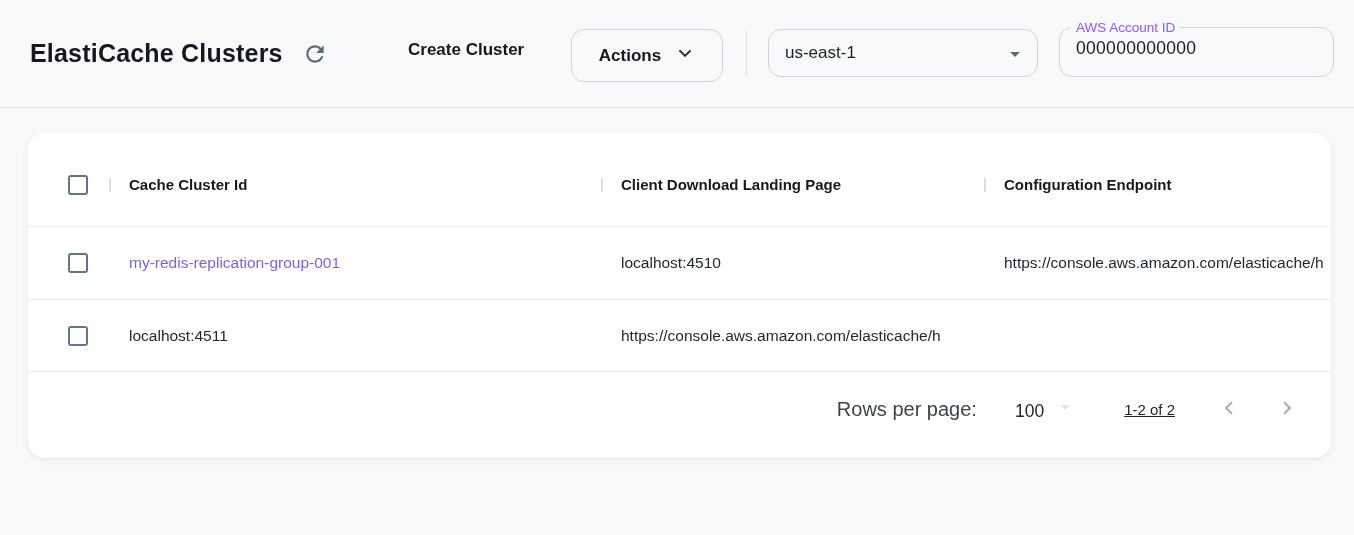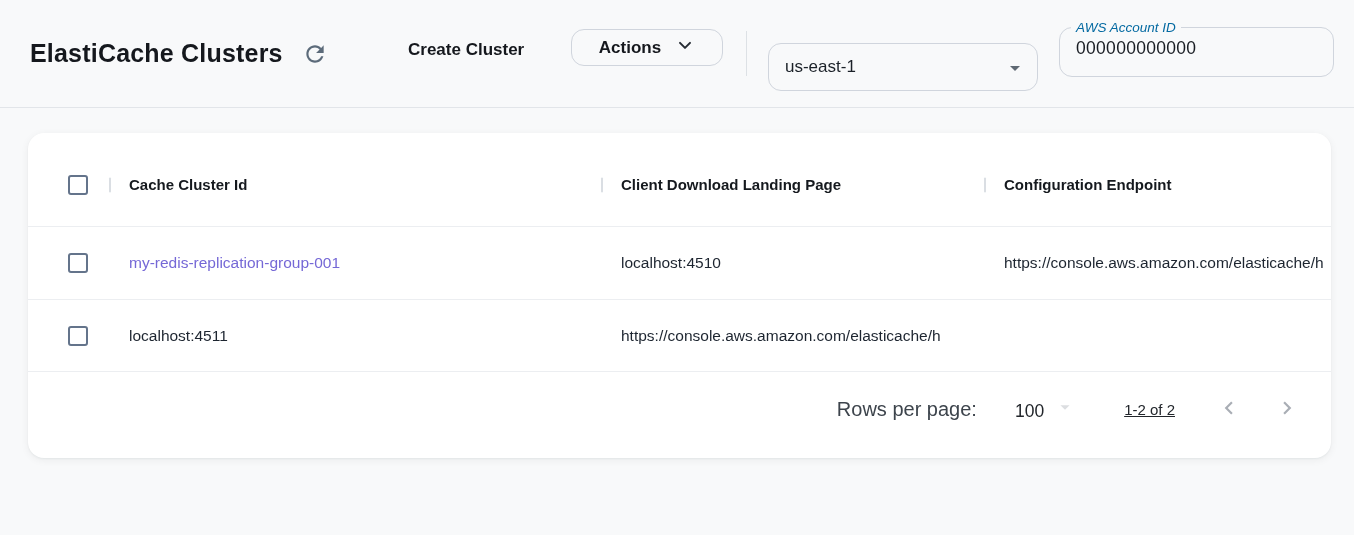--- a/index.html
+++ b/index.html
@@ -30,48 +30,48 @@
   }
   .refresh-btn svg { width: 26px; height: 26px; fill: #5c6b7a; }
 
   .create-btn {
     position: absolute; left: 400px; top: 36px;
     border: none; background: transparent; cursor: pointer;
     font-family: inherit; font-size: 17px; font-weight: 700; color: #15181d;
     padding: 4px 8px;
   }
   .actions-btn {
-    position: absolute; left: 571px; top: 29px; width: 152px; height: 37px;
+    position: absolute; left: 571px; top: 29px; width: 152px; height: 53px;
     border: 1px solid #d0d5dd; border-radius: 13px; background: transparent;
     cursor: pointer; display: flex; align-items: center; justify-content: center; gap: 14px;
     font-family: inherit; font-size: 17px; font-weight: 700; color: #15181d;
   }
   .actions-btn svg { width: 20px; height: 20px; stroke: #262c33; }
 
   .topbar-divider {
     position: absolute; left: 746px; top: 31px; width: 1px; height: 45px;
     background: #dde1e5;
   }
 
   .region-select {
-    position: absolute; left: 768px; top: 43px; width: 270px; height: 48px;
+    position: absolute; left: 768px; top: 29px; width: 270px; height: 48px;
     border: 1px solid #d0d5dd; border-radius: 13px; background: transparent;
     display: flex; align-items: center; cursor: pointer;
     padding: 0 16px; font-size: 17px; color: #1b2128;
   }
   .region-caret { position: absolute; right: 10px; top: 12px; }
   .region-caret svg { width: 24px; height: 24px; fill: #5f6973; }
 
   .account-fieldset {
     position: absolute; left: 1059px; top: 20px; width: 275px; height: 57px;
     border: 1px solid #d0d5dd; border-radius: 13px; background: transparent;
   }
   .account-fieldset legend {
     margin-left: 11px; padding: 0 5px;
-    font-size: 13.5px; color: #0369a1; line-height: 15px; font-style: italic;
+    font-size: 13.5px; color: #8b5cf6; line-height: 15px;
   }
   .account-input {
     border: none; outline: none; background: transparent;
     width: 240px; margin: 3px 0 0 16px;
     font-family: inherit; font-size: 17.5px; color: #171b21; letter-spacing: .3px;
   }
 
   
   .card {
     position: absolute; left: 28px; top: 133px; width: 1303px; height: 325px;

